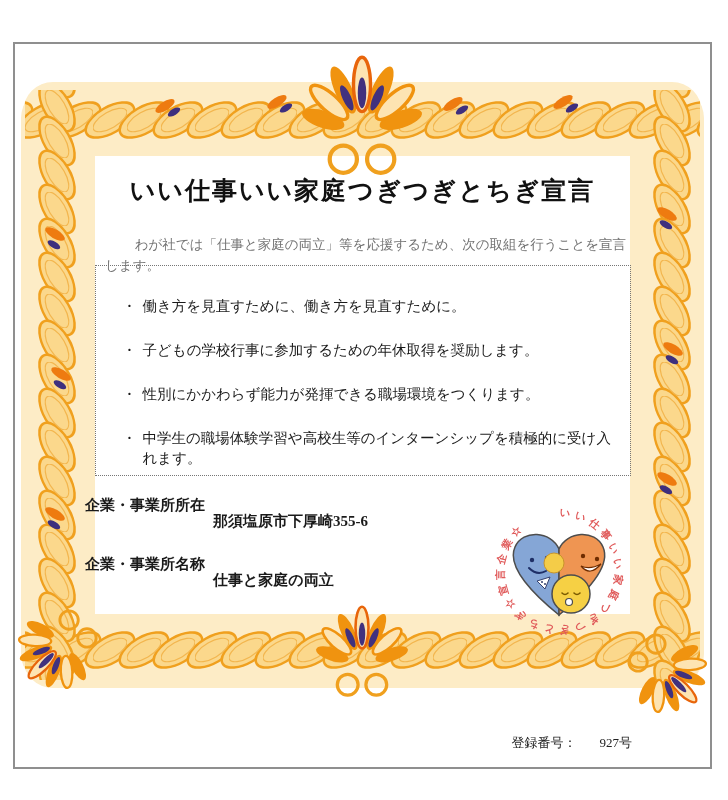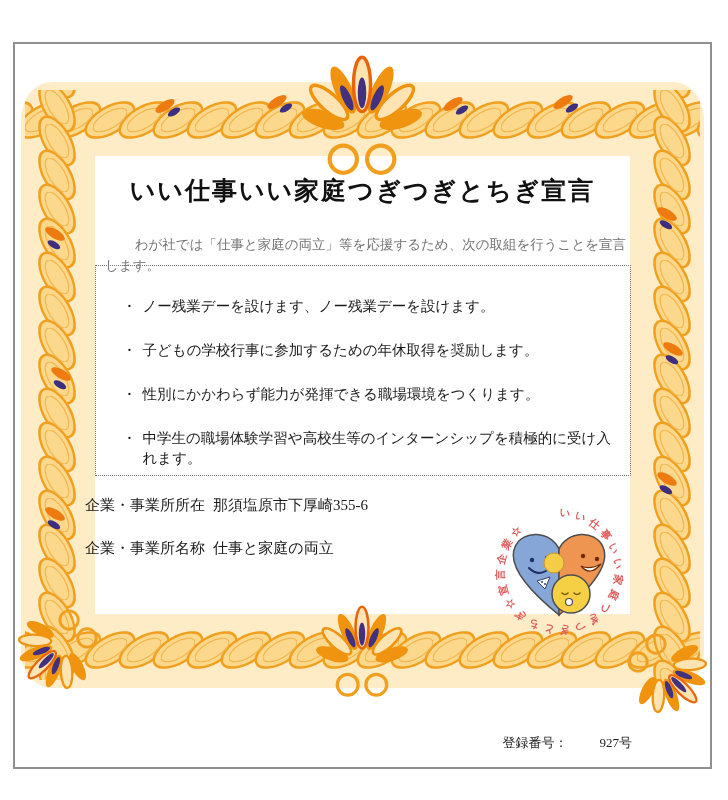--- a/index.html
+++ b/index.html
@@ -22,26 +22,26 @@
     font-size:13.5px;line-height:1.6;text-indent:2.2em;color:#737373;
   }
   .pledge-box{
     position:absolute;left:80px;top:221px;width:536px;height:211px;
     border:1px dotted #767676;box-sizing:border-box;
     padding:31px 18px 0 26px;
   }
   .pledge{display:flex;margin-bottom:25px;font-size:14.5px;line-height:1.32;}
   .pledge .bullet{margin-right:6px;flex:0 0 auto;}
   .fields{position:absolute;left:70px;top:452px;}
-  .field-row{display:flex;margin-bottom:23px;font-size:15px;line-height:1.3;}
+  .field-row{display:flex;margin-bottom:23px;font-size:15px;line-height:1.3;font-weight:bold;}
   .field-label{width:128px;flex:0 0 auto;}
-  .field-value{white-space:nowrap;}
+  .field-value{white-space:nowrap;margin-top:16px;}
   .seal{position:absolute;left:472px;top:461px;width:145px;height:135px;}
   .registration{
-    position:absolute;right:78px;top:690px;display:flex;gap:32px;
+    position:absolute;right:78px;top:690px;display:flex;gap:23px;
     font-size:13px;color:#222;
   }
 </style>
 </head>
 <body>
 
 <div class="page-frame">
 
   <svg class="border-svg" viewBox="0 0 695 723" aria-hidden="true">
     <defs>
@@ -133,21 +133,21 @@
   </svg>
 
   <div class="content">
     <div class="title">いい仕事いい家庭つぎつぎとちぎ宣言</div>
 
     <p class="intro">わが社では「仕事と家庭の両立」等を応援するため、次の取組を行うことを宣言します。</p>
 
     <div class="pledge-box">
       <div class="pledge">
         <span class="bullet">・</span>
-        <span>ノー残業デーを設けます、ノー残業デーを設けます。</span>
+        <span>働き方を見直すために、働き方を見直すために。</span>
       </div>
       <div class="pledge">
         <span class="bullet">・</span>
         <span>子どもの学校行事に参加するための年休取得を奨励します。</span>
       </div>
       <div class="pledge">
         <span class="bullet">・</span>
         <span>性別にかかわらず能力が発揮できる職場環境をつくります。</span>
       </div>
       <div class="pledge">

